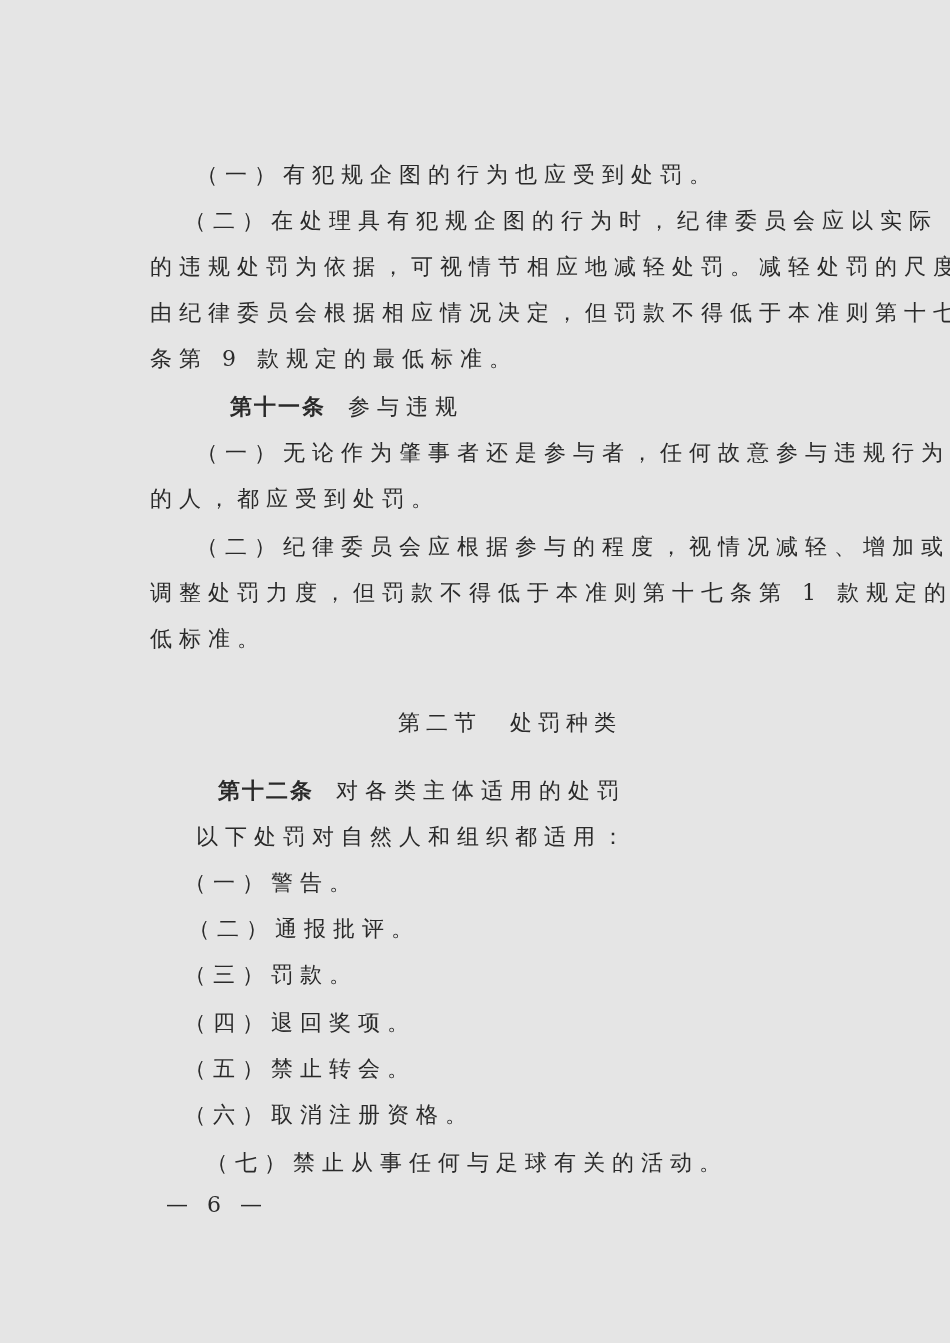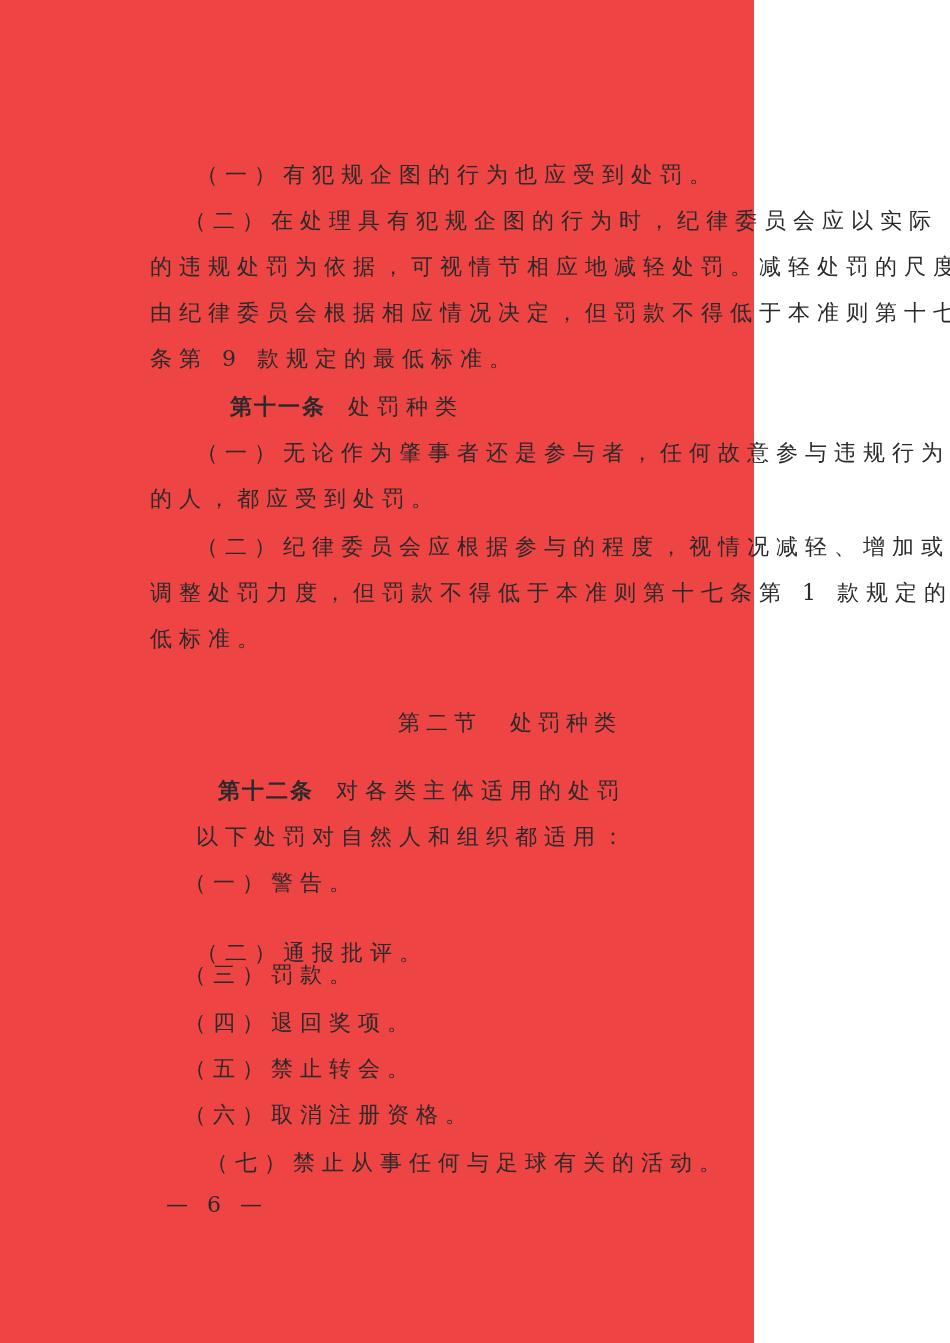--- a/index.html
+++ b/index.html
@@ -11,23 +11,23 @@
       width: 950px;
       height: 1343px;
       position: relative;
       overflow: hidden;
       font-family: "DejaVu Serif", "Liberation Serif", serif;
       color: #2a2a2a;
     }
     .page {
       position: absolute;
       left: 0; top: 0;
-      width: 754px;
+      width: 950px;
       height: 1343px;
-      background: #ef4444;
+      background: #e5e5e5;
     }
     .line {
       position: absolute;
       font-size: 22px;
       line-height: 30px;
       white-space: nowrap;
       letter-spacing: 7px;
     }
     .bold {
       font-family: "DejaVu Sans", "Liberation Sans", sans-serif;
@@ -54,36 +54,36 @@
 
 <div class="page">
 
   <div class="line" style="left:196px; top:160px;">（一）有犯规企图的行为也应受到处罚。</div>
   <div class="line" style="left:184px; top:206px;">（二）在处理具有犯规企图的行为时，纪律委员会应以实际</div>
   <div class="line" style="left:150px; top:252px;">的违规处罚为依据，可视情节相应地减轻处罚。减轻处罚的尺度</div>
   <div class="line" style="left:150px; top:298px;">由纪律委员会根据相应情况决定，但罚款不得低于本准则第十七</div>
   <div class="line" style="left:150px; top:344px;">条第 9 款规定的最低标准。</div>
 
   <div class="line" style="left:196px; top:392px;">
-    <span class="bold">第十一条</span><span>处罚种类</span>
+    <span class="bold">第十一条</span><span>参与违规</span>
   </div>
   <div class="line" style="left:196px; top:438px;">（一）无论作为肇事者还是参与者，任何故意参与违规行为</div>
   <div class="line" style="left:150px; top:484px;">的人，都应受到处罚。</div>
   <div class="line" style="left:196px; top:532px;">（二）纪律委员会应根据参与的程度，视情况减轻、增加或</div>
   <div class="line" style="left:150px; top:578px;">调整处罚力度，但罚款不得低于本准则第十七条第 1 款规定的最</div>
   <div class="line" style="left:150px; top:624px;">低标准。</div>
 
   <div class="line section-title" style="left:398px; top:700px;margin-top:8px;">第二节　处罚种类</div>
 
   <div class="line" style="left:184px; top:776px;">
     <span class="bold">第十二条</span><span>对各类主体适用的处罚</span>
   </div>
   <div class="line" style="left:196px; top:822px;">以下处罚对自然人和组织都适用：</div>
   <div class="line" style="left:184px; top:868px;">（一）警告。</div>
-  <div class="line" style="left:196px; top:914px;margin-top:24px;">（二）通报批评。</div>
+  <div class="line" style="left:188px; top:914px;">（二）通报批评。</div>
   <div class="line" style="left:184px; top:960px;">（三）罚款。</div>
   <div class="line" style="left:184px; top:1008px;">（四）退回奖项。</div>
   <div class="line" style="left:184px; top:1054px;">（五）禁止转会。</div>
   <div class="line" style="left:184px; top:1100px;">（六）取消注册资格。</div>
   <div class="line" style="left:184px; top:1148px;margin-left:22px;">（七）禁止从事任何与足球有关的活动。</div>
 
   <div class="page-number">— 6 —</div>
 </div>
 
 </body></html>

